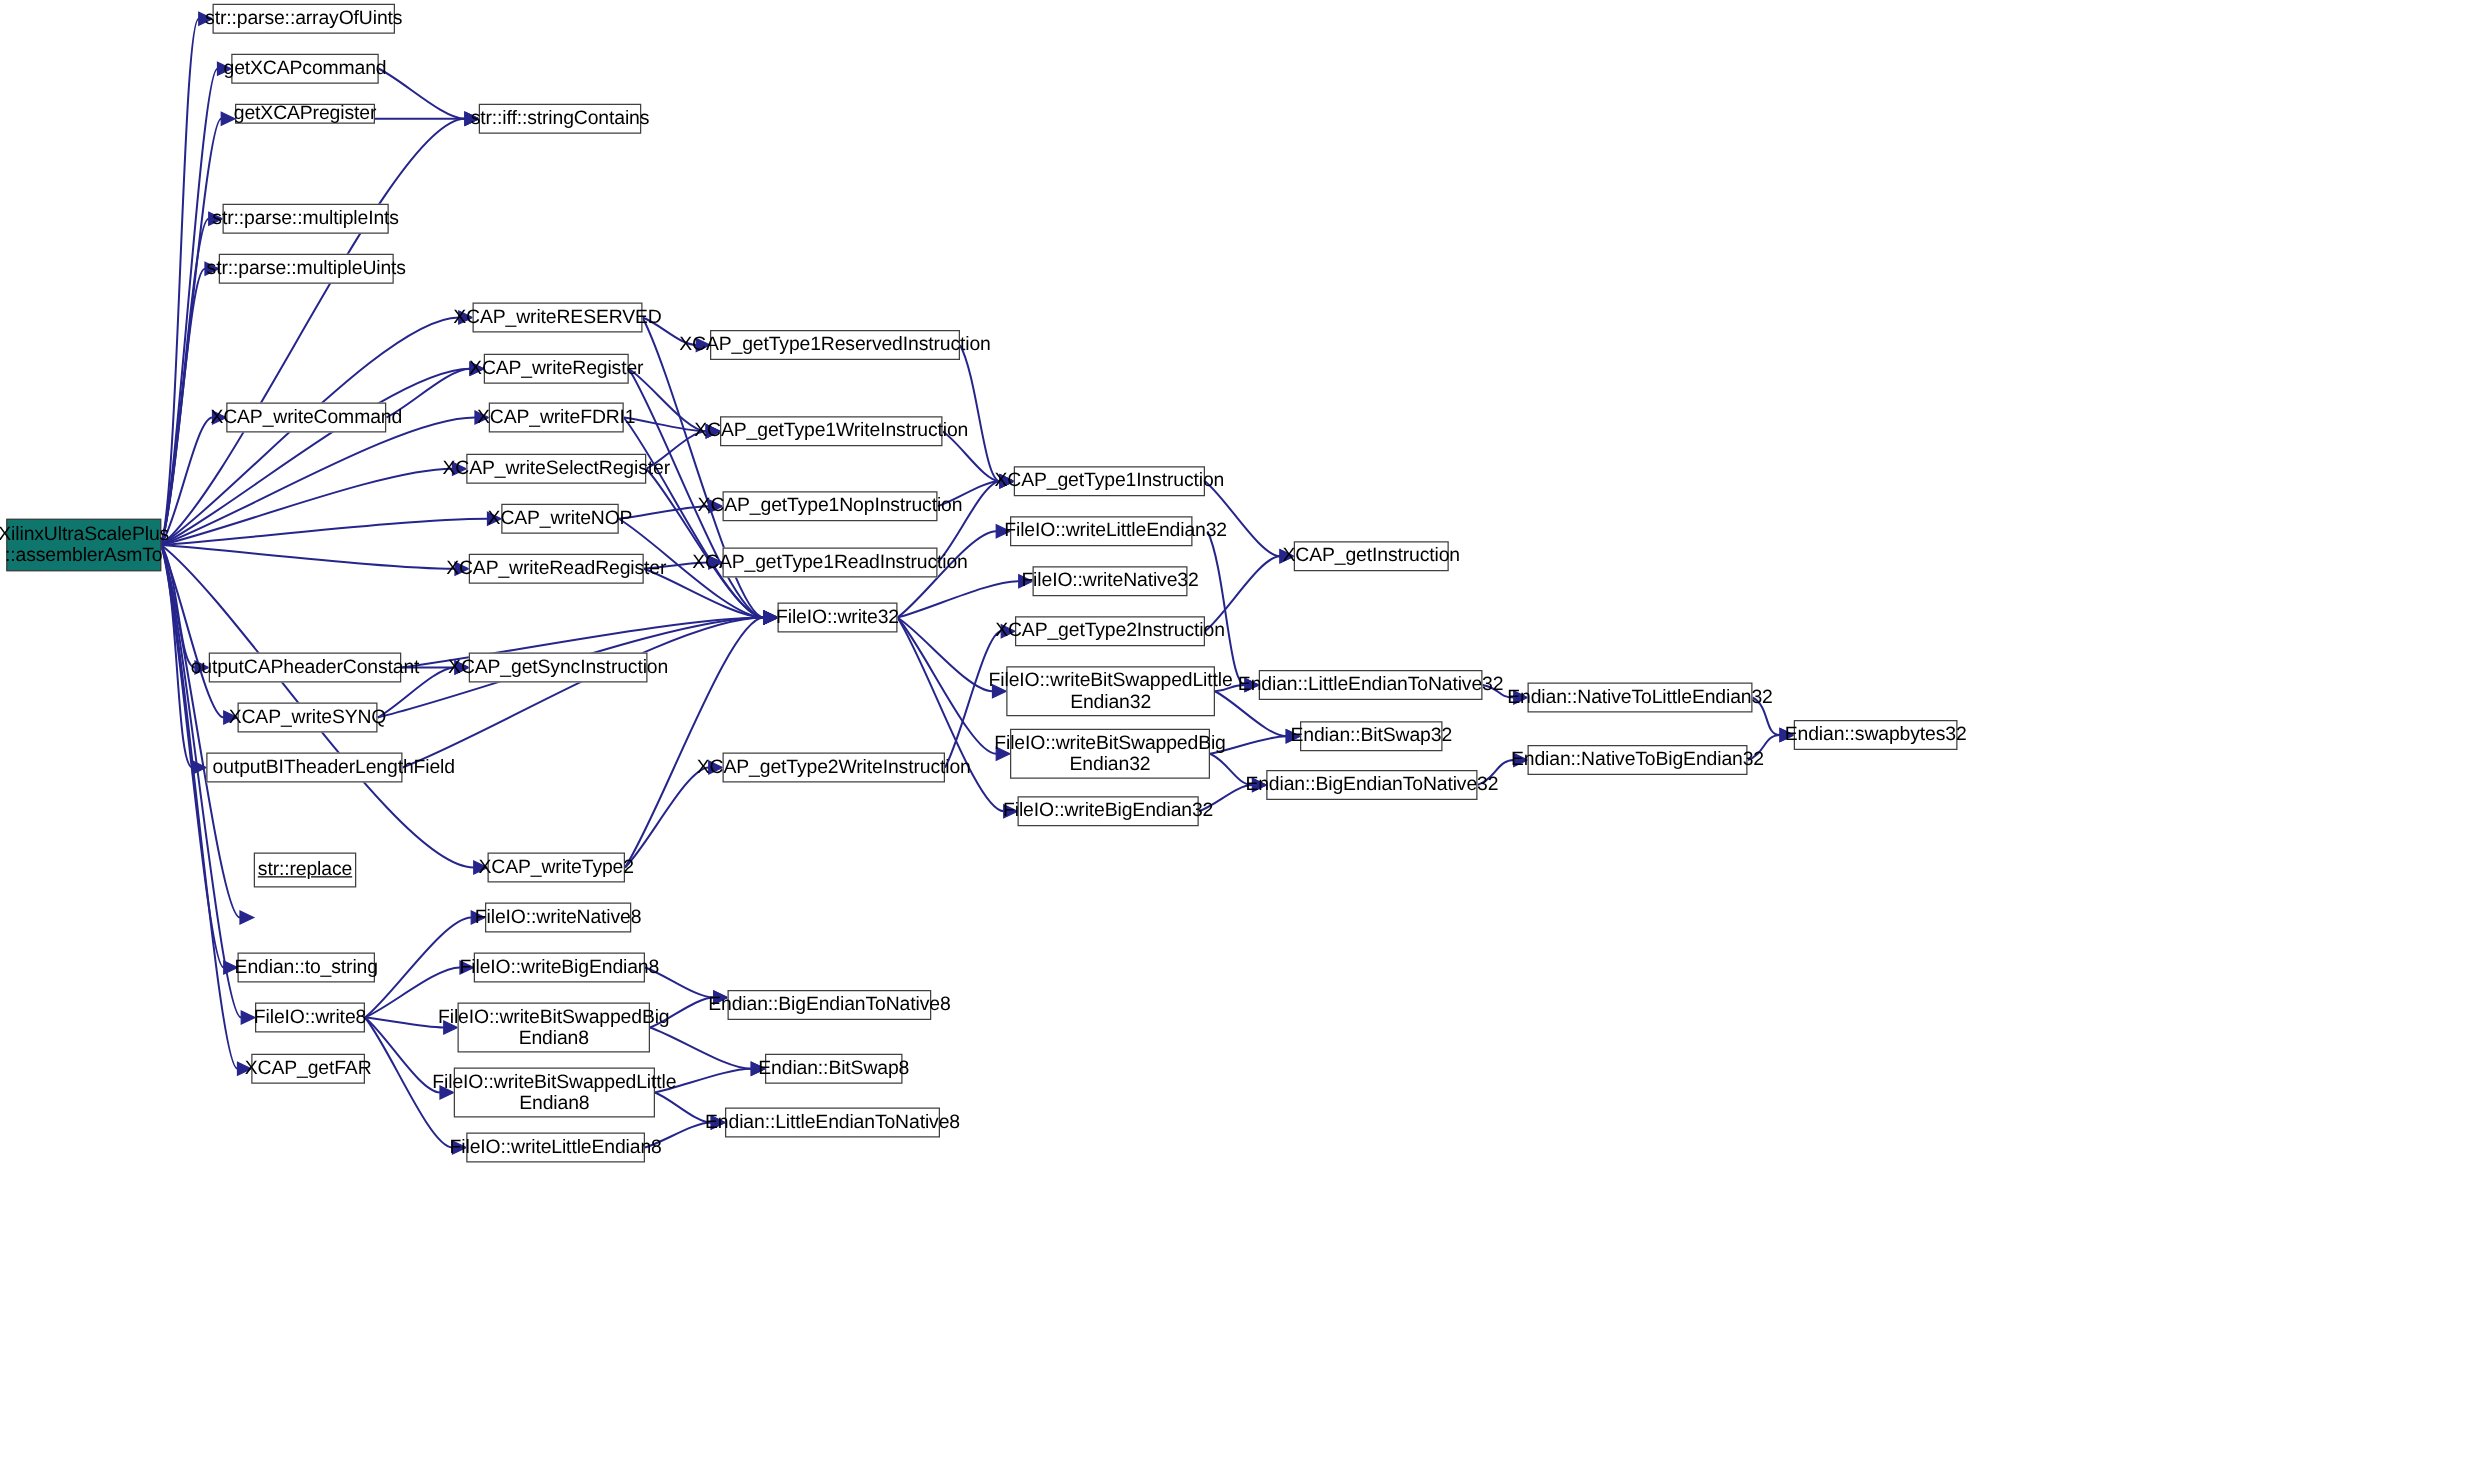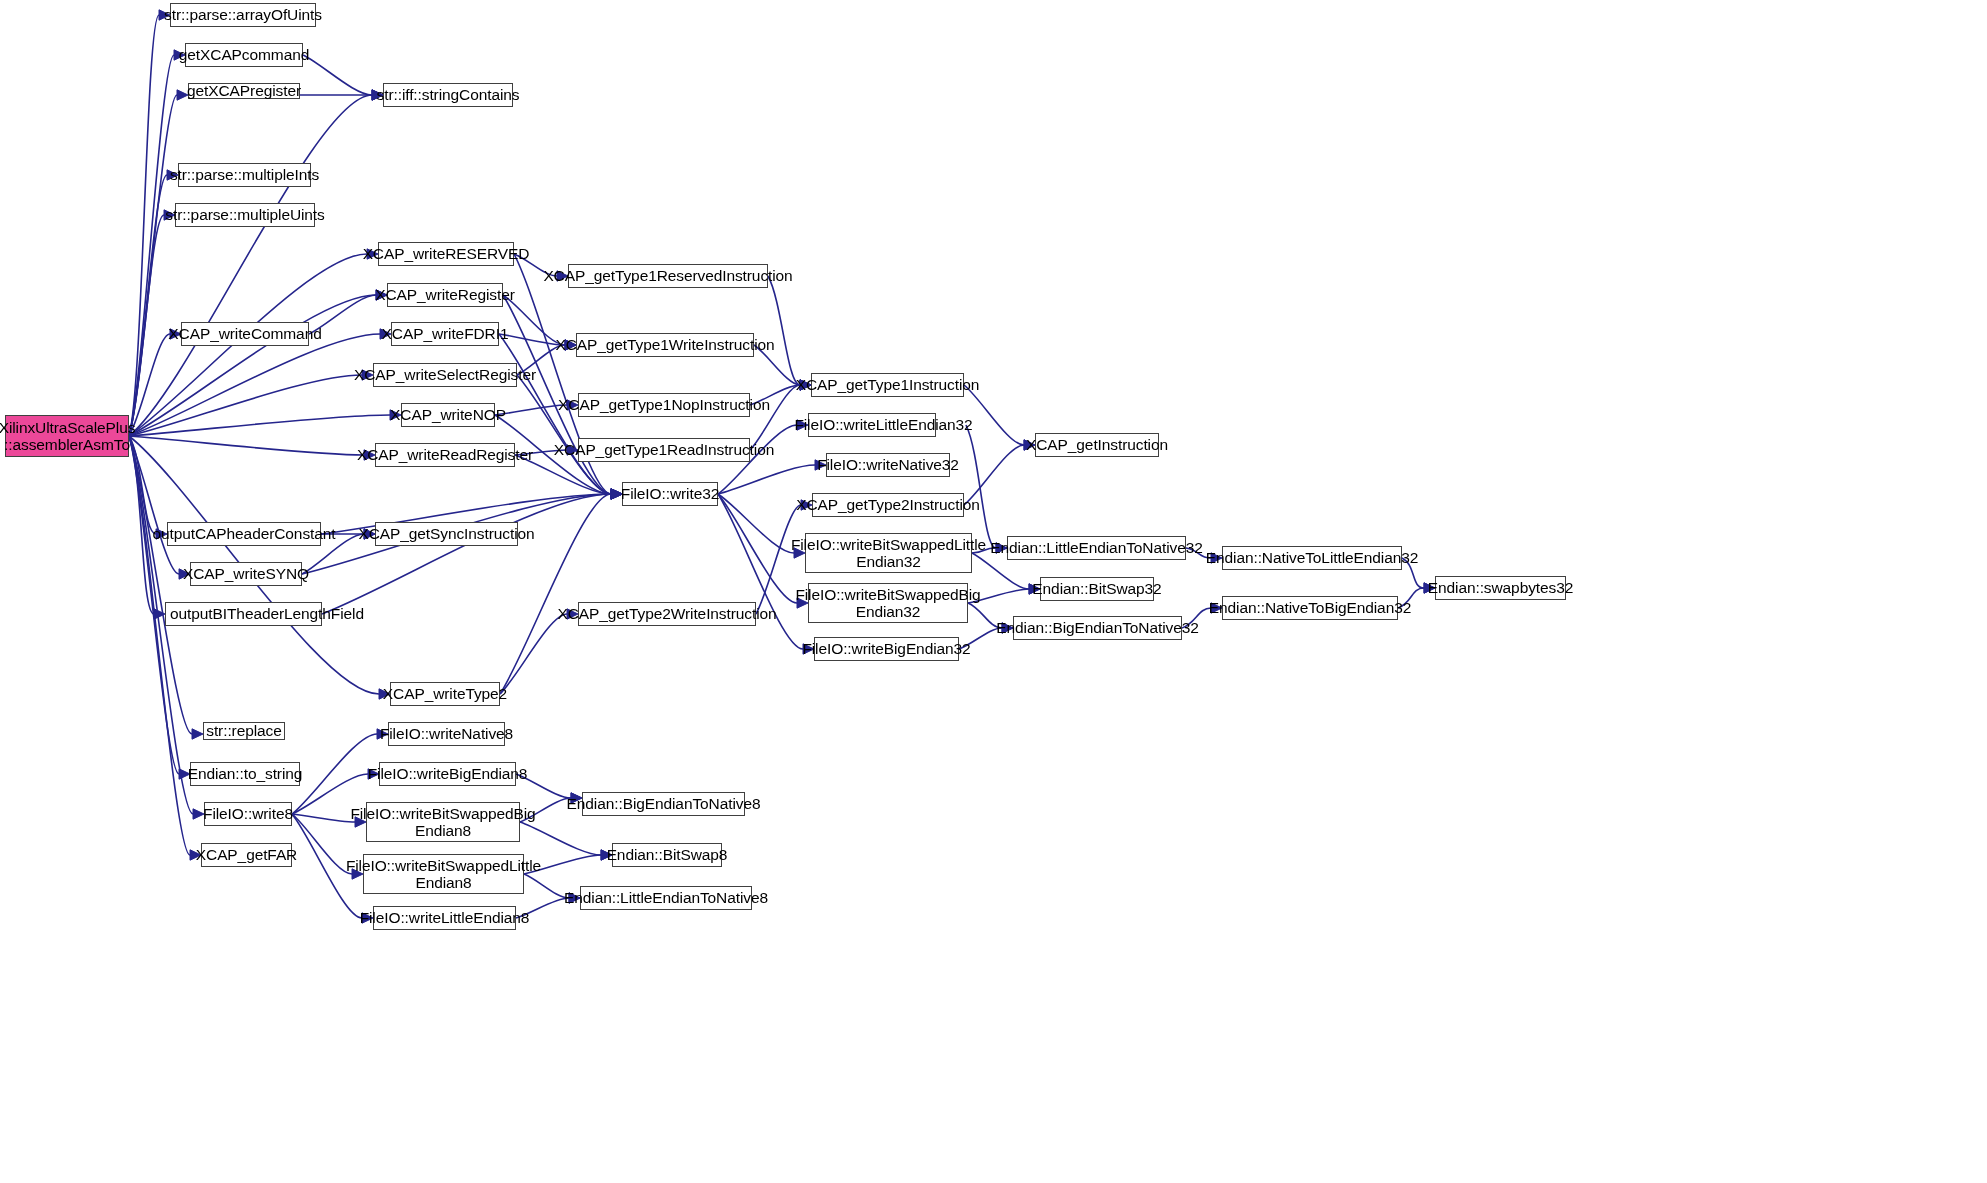--- a/index.html
+++ b/index.html
@@ -44,21 +44,21 @@
     line-height: 1.12;
     display: flex;
     align-items: center;
     justify-content: center;
     text-align: center;
     white-space: pre-line;
     letter-spacing: -0.1px;
     z-index: 5;
   }
   .node.root {
-    background: #ec4899;
+    background: #0f766e;
     border-color: #404040;
     align-items: center;
   }
   .node .lbl {
     display: block;
     padding: 0 5px;
   }
 </style>
 </head>
 <body>
@@ -230,21 +230,21 @@
       <div class="node" style="left: 378px; top: 242px; width: 136px; height: 24px;"><span class="lbl">XCAP_writeRESERVED</span></div>
       <div class="node" style="left: 568px; top: 264px; width: 200px; height: 24px;"><span class="lbl">XCAP_getType1ReservedInstruction</span></div>
       <div class="node" style="left: 387px; top: 283px; width: 116px; height: 24px;"><span class="lbl">XCAP_writeRegister</span></div>
       <div class="node" style="left: 181px; top: 322px; width: 128px; height: 24px;"><span class="lbl">XCAP_writeCommand</span></div>
       <div class="node" style="left: 391px; top: 322px; width: 108px; height: 24px;"><span class="lbl">XCAP_writeFDRI1</span></div>
       <div class="node" style="left: 576px; top: 333px; width: 178px; height: 24px;"><span class="lbl">XCAP_getType1WriteInstruction</span></div>
       <div class="node" style="left: 373px; top: 363px; width: 144px; height: 24px;"><span class="lbl">XCAP_writeSelectRegister</span></div>
       <div class="node" style="left: 811px; top: 373px; width: 153px; height: 24px;"><span class="lbl">XCAP_getType1Instruction</span></div>
       <div class="node" style="left: 401px; top: 403px; width: 94px; height: 24px;"><span class="lbl">XCAP_writeNOP</span></div>
       <div class="node" style="left: 578px; top: 393px; width: 172px; height: 24px;"><span class="lbl">XCAP_getType1NopInstruction</span></div>
-      <div class="node" style="left: 808px; top: 413px; width: 128px; height: 24px; padding-left: 23px;"><span class="lbl">FileIO::writeLittleEndian32</span></div>
+      <div class="node" style="left: 808px; top: 413px; width: 146px; height: 24px; padding-left: 23px;"><span class="lbl">FileIO::writeLittleEndian32</span></div>
       <div class="node" style="left: 1035px; top: 433px; width: 124px; height: 24px;"><span class="lbl">XCAP_getInstruction</span></div>
       <div class="node" style="left: 375px; top: 443px; width: 140px; height: 24px;"><span class="lbl">XCAP_writeReadRegister</span></div>
       <div class="node" style="left: 578px; top: 438px; width: 172px; height: 24px;"><span class="lbl">XCAP_getType1ReadInstruction</span></div>
       <div class="node" style="left: 826px; top: 453px; width: 124px; height: 24px;"><span class="lbl">FileIO::writeNative32</span></div>
       <div class="node" style="left: 622px; top: 482px; width: 96px; height: 24px;"><span class="lbl">FileIO::write32</span></div>
       <div class="node" style="left: 812px; top: 493px; width: 152px; height: 24px;"><span class="lbl">XCAP_getType2Instruction</span></div>
       <div class="node" style="left: 167px; top: 522px; width: 154px; height: 24px;"><span class="lbl">outputCAPheaderConstant</span></div>
       <div class="node" style="left: 375px; top: 522px; width: 143px; height: 24px;"><span class="lbl">XCAP_getSyncInstruction</span></div>
       <div class="node" style="left: 805px; top: 533px; width: 167px; height: 40px;"><span class="lbl">FileIO::writeBitSwappedLittle
 Endian32</span></div>
@@ -254,21 +254,21 @@
       <div class="node" style="left: 190px; top: 562px; width: 112px; height: 24px;"><span class="lbl">XCAP_writeSYNQ</span></div>
       <div class="node" style="left: 1040px; top: 577px; width: 114px; height: 24px;"><span class="lbl">Endian::BitSwap32</span></div>
       <div class="node" style="left: 808px; top: 583px; width: 160px; height: 40px;"><span class="lbl">FileIO::writeBitSwappedBig
 Endian32</span></div>
       <div class="node" style="left: 165px; top: 602px; width: 157px; height: 24px; padding-left: 47px;"><span class="lbl">outputBITheaderLengthField</span></div>
       <div class="node" style="left: 578px; top: 602px; width: 178px; height: 24px;"><span class="lbl">XCAP_getType2WriteInstruction</span></div>
       <div class="node" style="left: 1013px; top: 616px; width: 169px; height: 24px;"><span class="lbl">Endian::BigEndianToNative32</span></div>
       <div class="node" style="left: 1222px; top: 596px; width: 176px; height: 24px;"><span class="lbl">Endian::NativeToBigEndian32</span></div>
       <div class="node" style="left: 814px; top: 637px; width: 145px; height: 24px;"><span class="lbl">FileIO::writeBigEndian32</span></div>
       <div class="node" style="left: 390px; top: 682px; width: 110px; height: 24px;"><span class="lbl">XCAP_writeType2</span></div>
-      <div class="node" style="left: 203px; top: 722px; width: 82px; height: 18px;"><span class="lbl">str::replace</span></div>
+      <div class="node" style="left: 203px; top: 682px; width: 82px; height: 28px; text-decoration: underline;"><span class="lbl">str::replace</span></div>
       <div class="node" style="left: 388px; top: 722px; width: 117px; height: 24px;"><span class="lbl">FileIO::writeNative8</span></div>
       <div class="node" style="left: 190px; top: 762px; width: 110px; height: 24px;"><span class="lbl">Endian::to_string</span></div>
       <div class="node" style="left: 379px; top: 762px; width: 137px; height: 24px; align-items: center;"><span class="lbl">FileIO::writeBigEndian8</span></div>
       <div class="node" style="left: 582px; top: 792px; width: 163px; height: 24px;"><span class="lbl">Endian::BigEndianToNative8</span></div>
       <div class="node" style="left: 204px; top: 802px; width: 88px; height: 24px;"><span class="lbl">FileIO::write8</span></div>
       <div class="node" style="left: 366px; top: 802px; width: 154px; height: 40px;"><span class="lbl">FileIO::writeBitSwappedBig
 Endian8</span></div>
       <div class="node" style="left: 612px; top: 843px; width: 110px; height: 24px;"><span class="lbl">Endian::BitSwap8</span></div>
       <div class="node" style="left: 201px; top: 843px; width: 91px; height: 24px;"><span class="lbl">XCAP_getFAR</span></div>
       <div class="node" style="left: 363px; top: 854px; width: 161px; height: 40px;"><span class="lbl">FileIO::writeBitSwappedLittle

